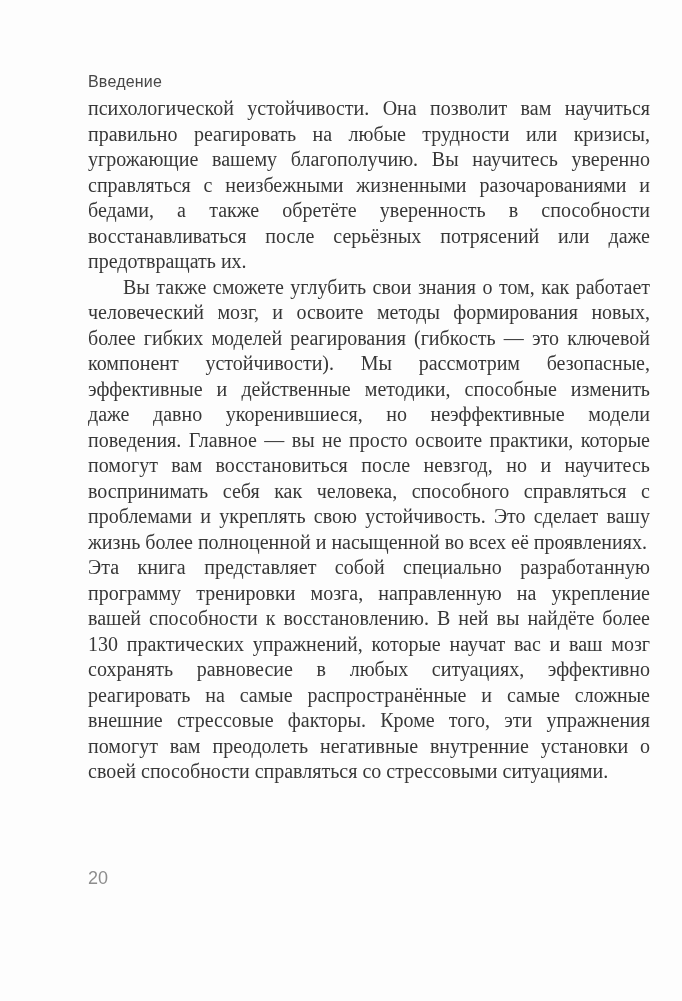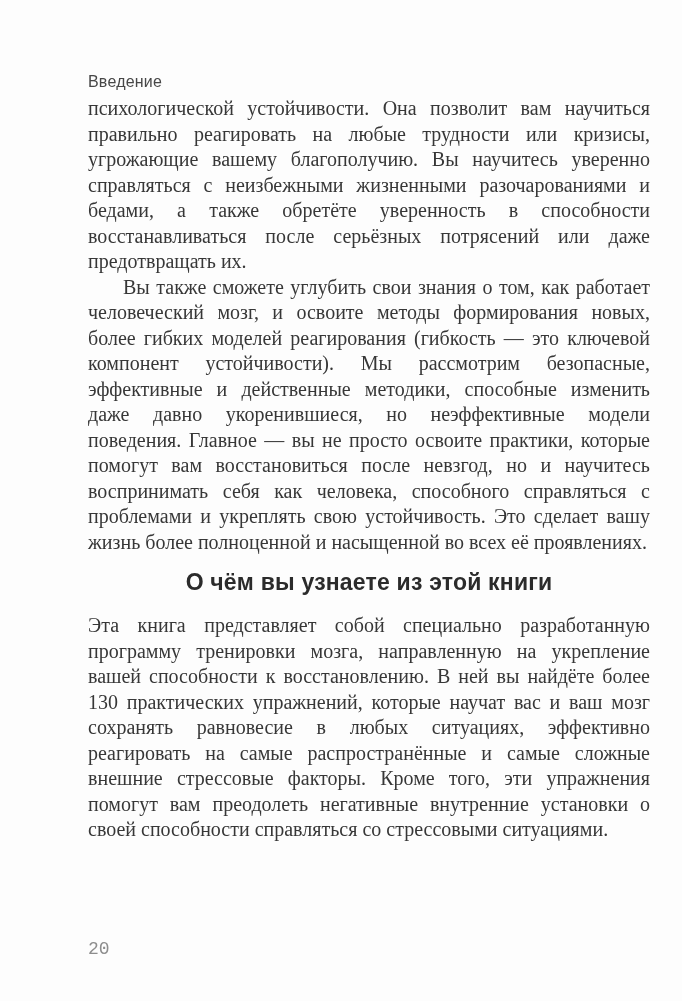--- a/index.html
+++ b/index.html
@@ -53,40 +53,39 @@
     font-weight: 700;
     font-size: 23px;
     line-height: 30px;
     text-align: center;
     color: #2b2b2b;
     letter-spacing: 0.2px;
   }
   .page-number {
     position: absolute;
     left: 88px;
-    top: 939px;
-    font-family: Liberation Mono, monospace;
+    top: 868px;
+    font-family: Liberation Sans, sans-serif;
     font-size: 18px;
     color: #8d8d8d;
   }
 </style>
 </head>
 <body>
 
 <div class="page">
 
   <div class="running-header">Введение</div>
 
   <div class="text-block">
 
     <p class="para">психологической устойчивости. Она позволит вам научиться правильно реагировать на любые трудности или кризисы, угрожающие вашему благополучию. Вы научитесь уверенно справляться с неизбежными жизненными разочарованиями и бедами, а также обретёте уверенность в способности восстанавливаться после серьёзных потрясений или даже предотвращать их.</p>
 
     <p class="para indent-first">Вы также сможете углубить свои знания о том, как работает человеческий мозг, и освоите методы формирования новых, более гибких моделей реагирования (гибкость — это ключевой компонент устойчивости). Мы рассмотрим безопасные, эффективные и действенные методики, способные изменить даже давно укоренившиеся, но неэффективные модели поведения. Главное — вы не просто освоите практики, которые помогут вам восстановиться после невзгод, но и научитесь воспринимать себя как человека, способного справляться с проблемами и укреплять свою устойчивость. Это сделает вашу жизнь более полноценной и насыщенной во всех её проявлениях.</p>
 
-    <h2 class="section-heading">О чём вы узнаете из этой книги</h2>
 
     <p class="para">Эта книга представляет собой специально разработанную программу тренировки мозга, направленную на укрепление вашей способности к восстановлению. В ней вы найдёте более 130 практических упражнений, которые научат вас и ваш мозг сохранять равновесие в любых ситуациях, эффективно реагировать на самые распространённые и самые сложные внешние стрессовые факторы. Кроме того, эти упражнения помогут вам преодолеть негативные внутренние установки о своей способности справляться со стрессовыми ситуациями.</p>
 
   </div>
 
   <div class="page-number">20</div>
 
 </div>
 
 </body></html>

